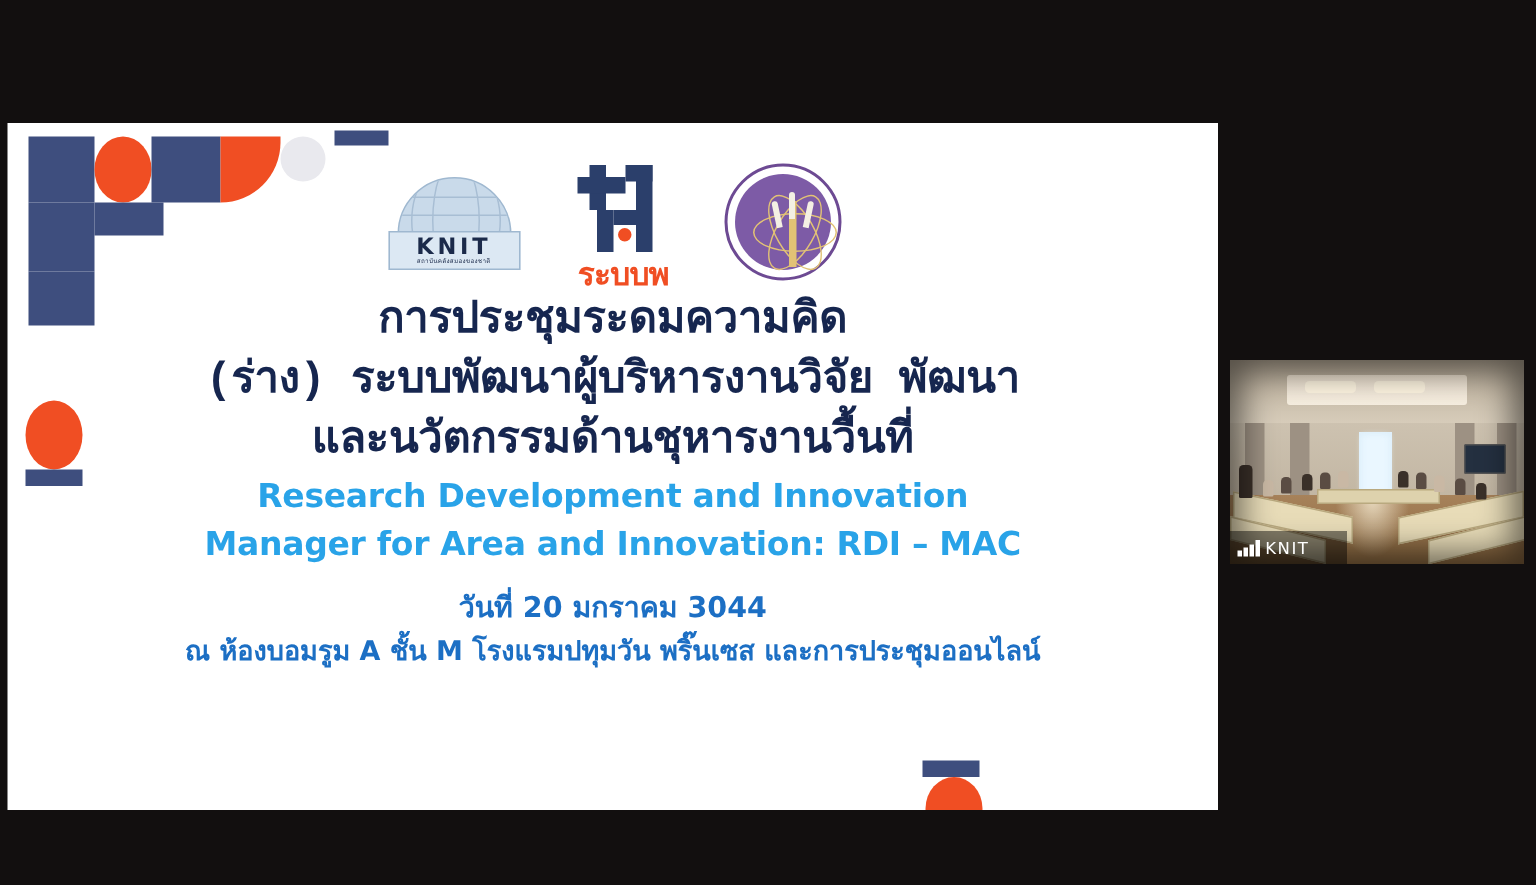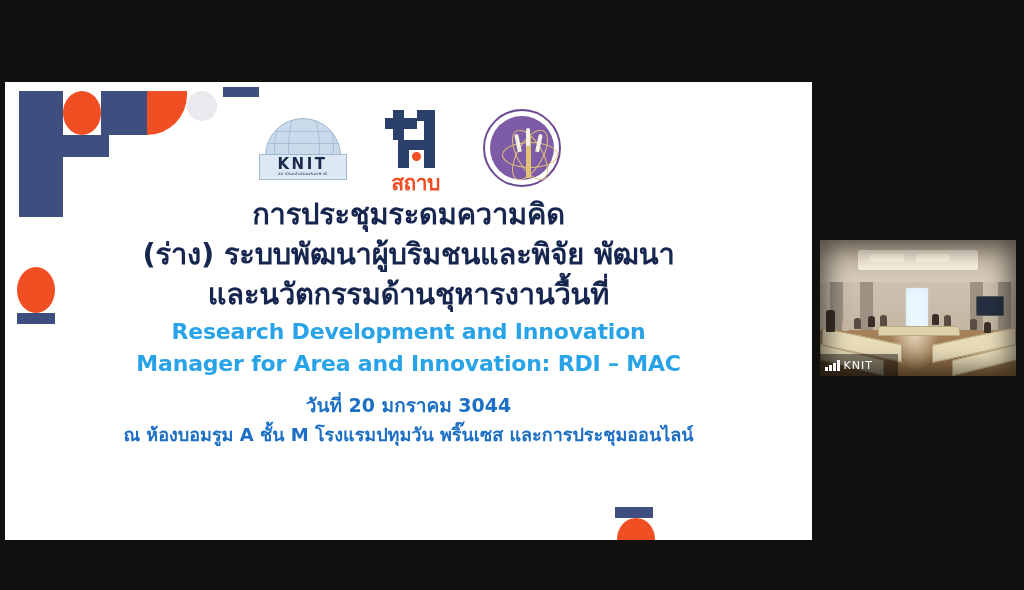--- a/index.html
+++ b/index.html
@@ -109,20 +109,21 @@
   .seal .pr{position:absolute;width:4px;height:18px;background:#F4F0E3;border-radius:2px 2px 0 0;}
   .seal .prL{left:26px;top:18px;transform:rotate(-12deg);}
   .seal .prC{left:36px;top:12px;}
   .seal .prR{left:47px;top:18px;transform:rotate(12deg);}
 
   
   #text-block{position:absolute;left:0;right:0;top:112px;text-align:center;}
   .th-title{
     color:#16264F;font-weight:700;font-size:29px;line-height:40px;
     letter-spacing:-.2px;
+    font-family:Liberation Mono, monospace;
   }
   .en-sub{
     color:#29A3E8;font-weight:700;font-size:22px;line-height:28px;
     letter-spacing:-.2px;margin-top:4px;
   }
   .meta-date{
     color:#1C6FC4;font-weight:700;font-size:19px;line-height:26px;margin-top:14px;
   }
   .meta-venue{
     color:#1C6FC4;font-weight:700;font-size:18px;line-height:26px;margin-top:4px;
@@ -222,41 +223,41 @@
 
       <div class="logo tsri">
         <div class="p t1"></div>
         <div class="p t2"></div>
         <div class="p t3"></div>
         <div class="p t4"></div>
         <div class="p t5"></div>
         <div class="p t6"></div>
         <div class="p t7"></div>
         <div class="odot"></div>
-        <div class="word">สถาบ</div>
+        <div class="word">ระบบพ</div>
       </div>
 
       <div class="logo seal">
         <div class="ring"></div>
         <div class="inner">
           <div class="orb"></div>
           <div class="orb orb2"></div>
           <div class="orb orb3"></div>
           <div class="trid"></div>
           <div class="pr prL"></div>
           <div class="pr prC"></div>
           <div class="pr prR"></div>
         </div>
       </div>
 
     </div>
 
     <div id="text-block">
       <div class="th-title">การประชุมระดมความคิด</div>
-      <div class="th-title">(ร่าง) ระบบพัฒนาผู้บริมชนและพิจัย พัฒนา</div>
+      <div class="th-title">(ร่าง) ระบบพัฒนาผู้บริหารงานวิจัย พัฒนา</div>
       <div class="th-title">และนวัตกรรมด้านชุหารงานวื้นที่</div>
 
       <div class="en-sub">Research Development and Innovation</div>
       <div class="en-sub">Manager for Area and Innovation:  RDI – MAC</div>
 
       <div class="meta-date">วันที่ 20 มกราคม 3044</div>
       <div class="meta-venue">ณ ห้องบอมรูม A ชั้น M โรงแรมปทุมวัน พริ๊นเซส และการประชุมออนไลน์</div>
     </div>
 
   </div>

